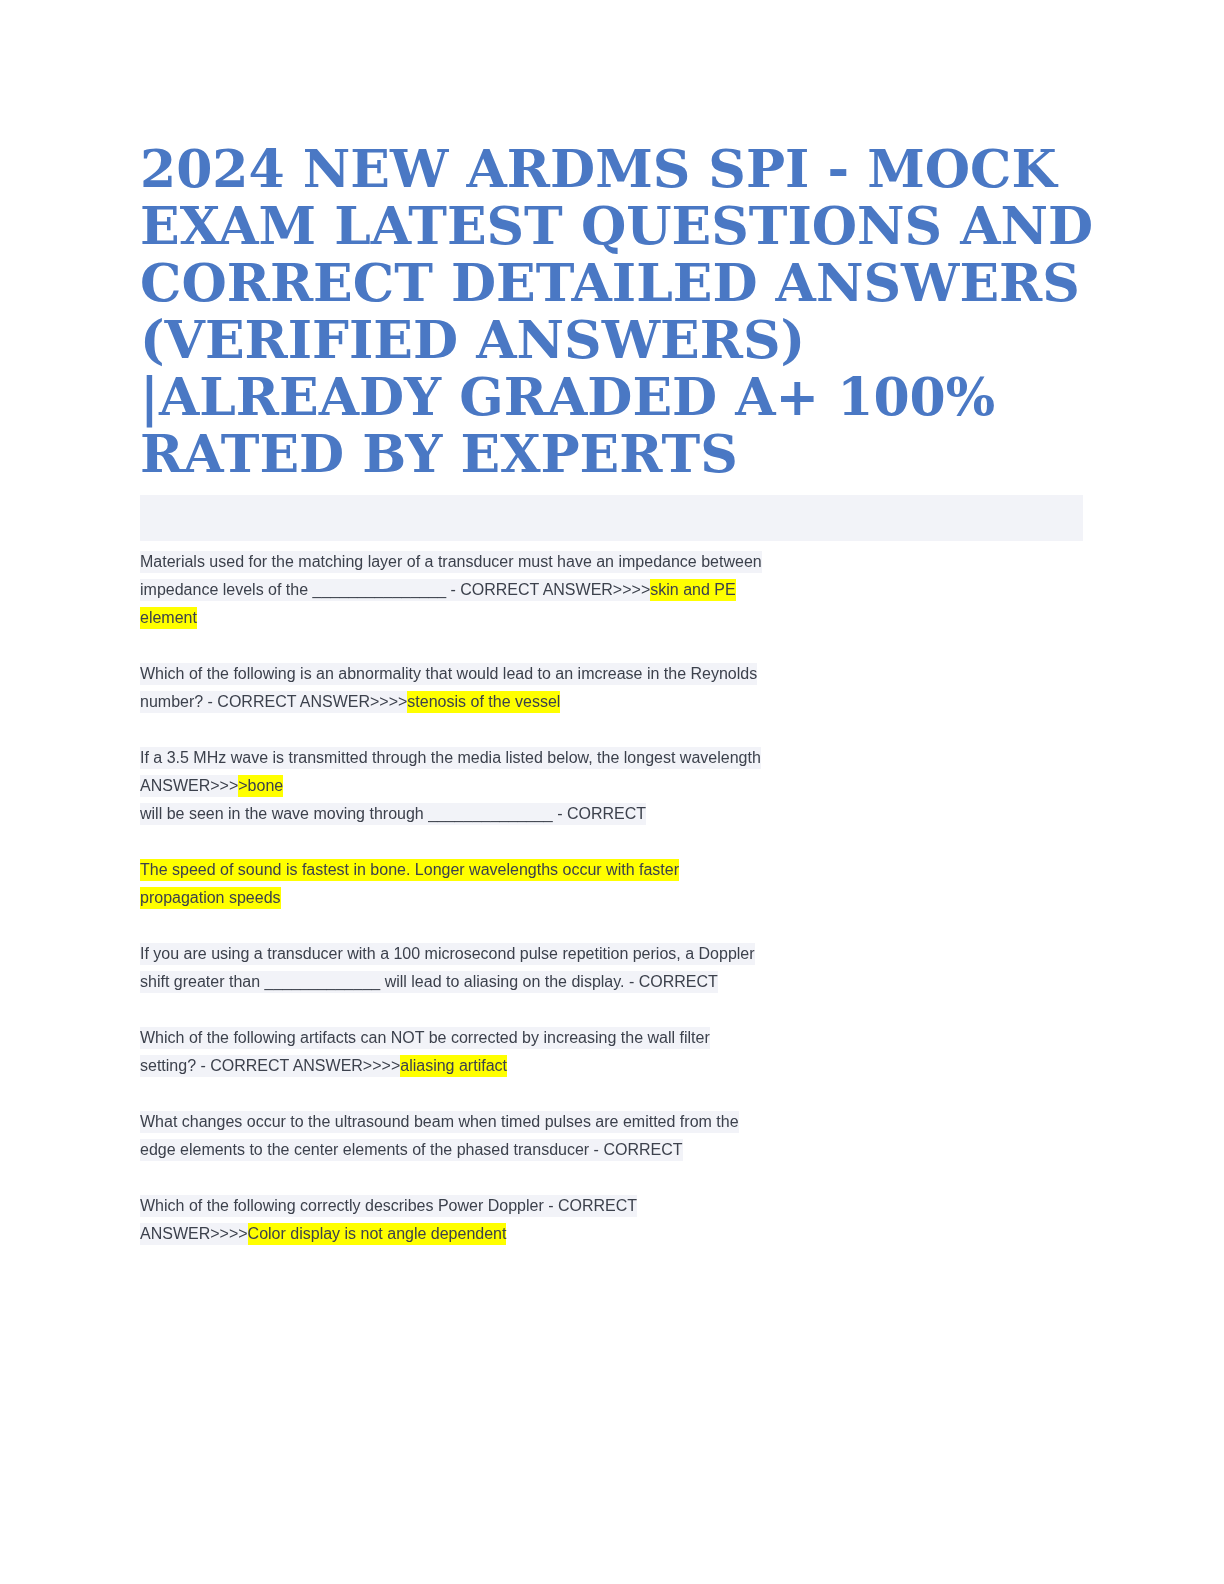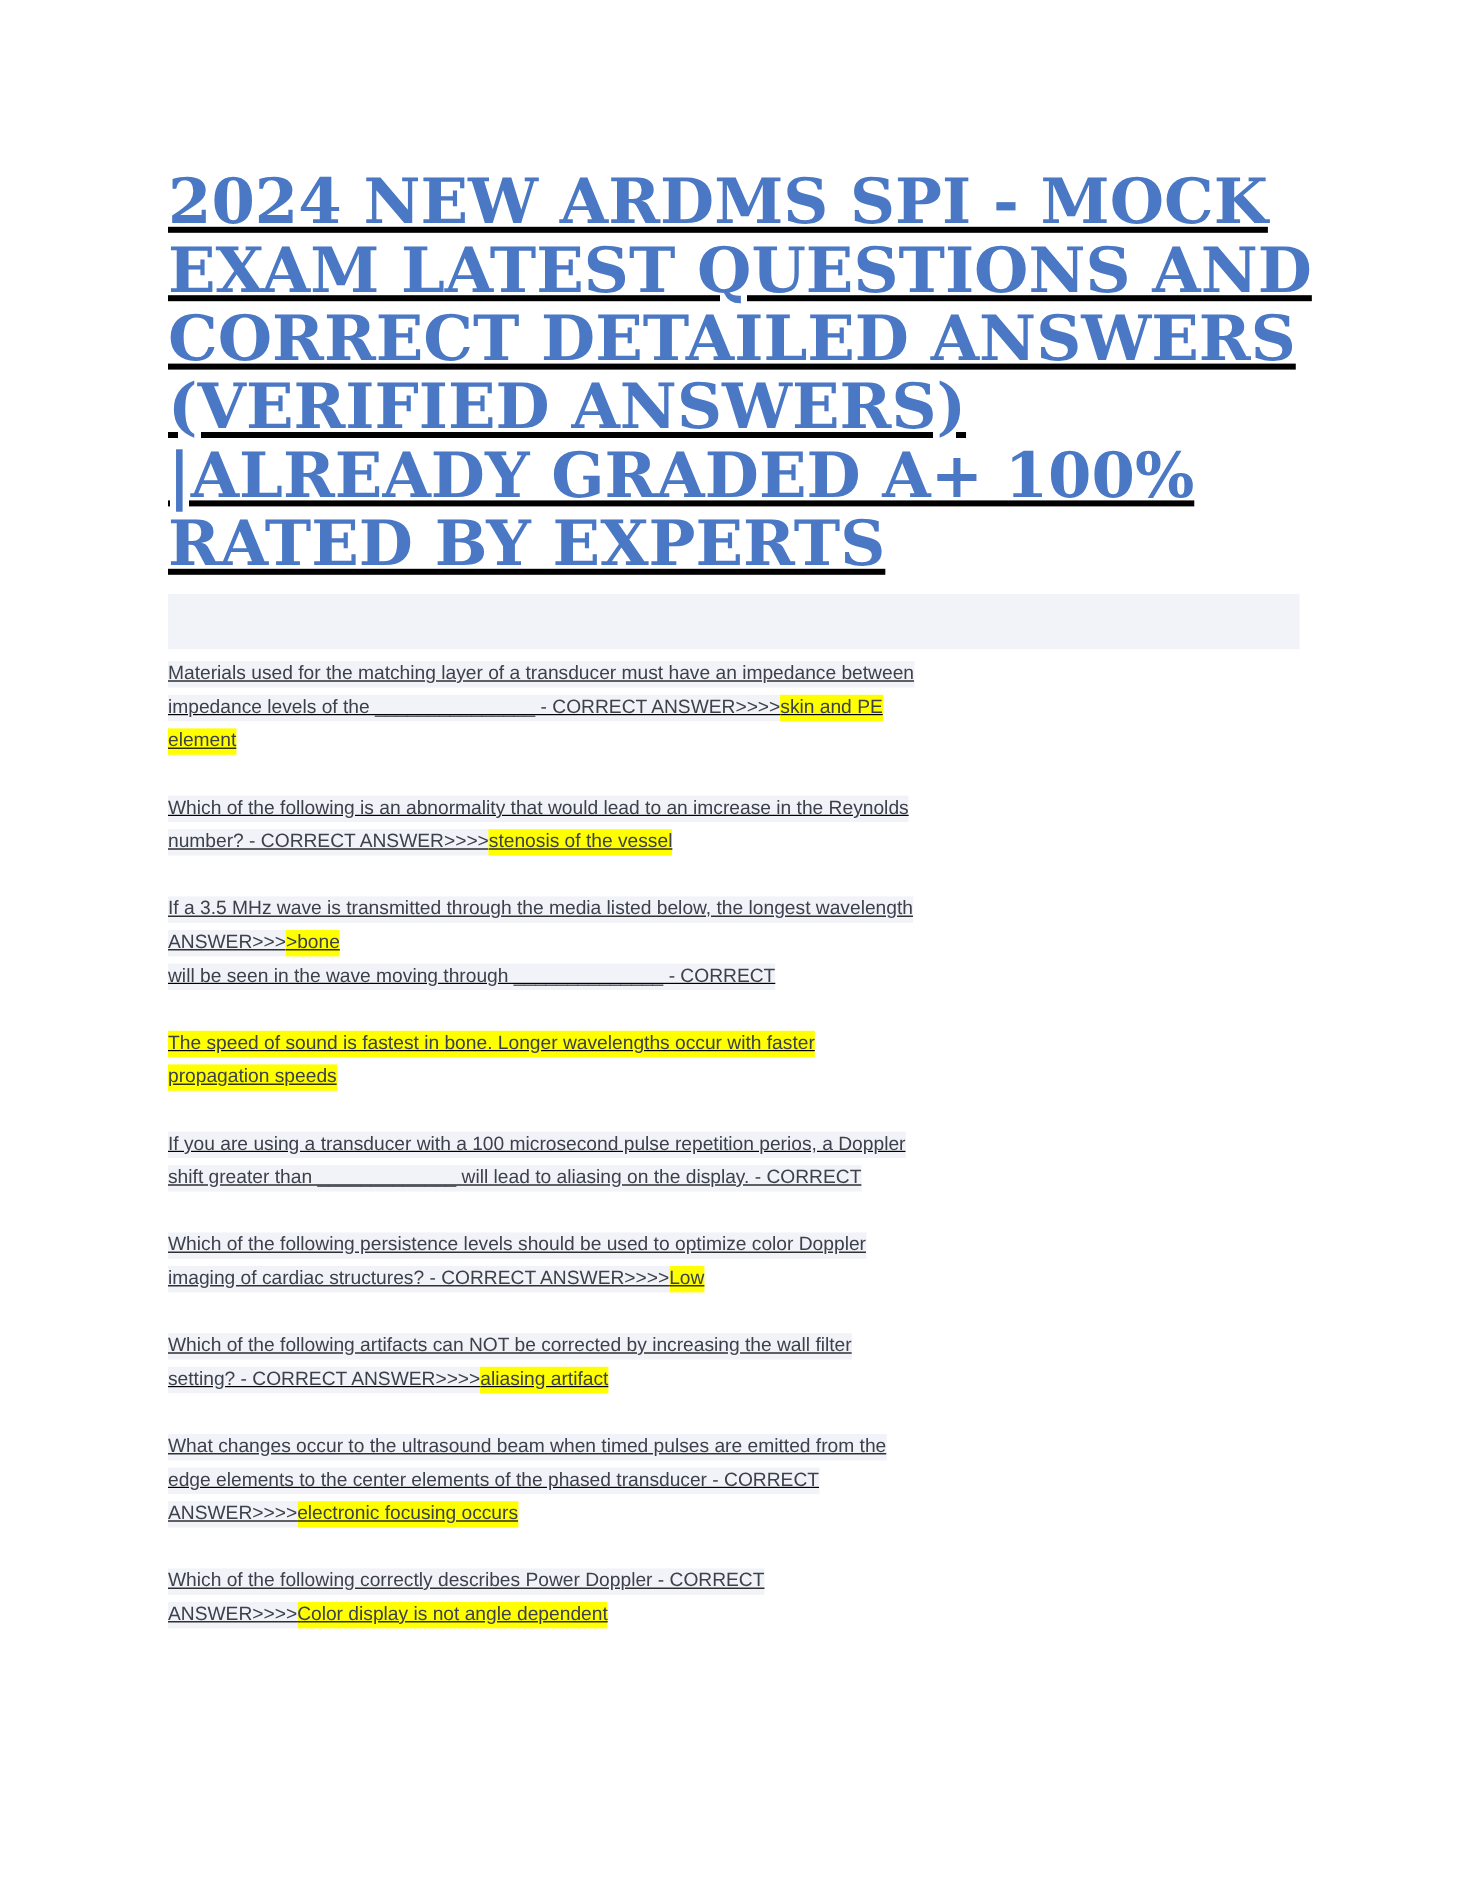--- a/index.html
+++ b/index.html
@@ -10,21 +10,20 @@
     overflow: hidden;
     font-family: "Liberation Sans", sans-serif;
   }
   .page {
     position: relative;
     width: 1140px;
     height: 1584px;
     background: #ffffff;
     box-sizing: border-box;
     padding: 140px 139px 0 140px;
-    text-decoration: underline;
   }
   .doc-title {
     color: var(--title-color, #4a78c4);
     font-family: "DejaVu Serif", serif;
     font-weight: bold;
     font-size: 52px;
     line-height: 57px;
     letter-spacing: 0px;
   }
   .doc-title .t-line { white-space: pre; }
@@ -76,30 +75,25 @@
       </div>
       <div class="para">
         <div class="line"><span class="seg y">The speed of sound is fastest in bone. Longer wavelengths occur with faster</span></div>
         <div class="line"><span class="seg y">propagation speeds</span></div>
       </div>
       <div class="para">
         <div class="line"><span class="seg g">If you are using a transducer with a 100 microsecond pulse repetition perios, a Doppler</span></div>
         <div class="line"><span class="seg g">shift greater than _____________ will lead to aliasing on the display. - CORRECT</span></div>
       </div>
       <div class="para">
-        <div class="line"><span class="seg g">Which of the following persistence levels should be used to optimize color Doppler</span></div>
-        <div class="line"><span class="seg g">imaging of cardiac structures? - CORRECT ANSWER&gt;&gt;&gt;&gt;</span><span class="seg y">Low</span></div>
-      </div>
-      <div class="para">
         <div class="line"><span class="seg g">Which of the following artifacts can NOT be corrected by increasing the wall filter</span></div>
         <div class="line"><span class="seg g">setting? - CORRECT ANSWER&gt;&gt;&gt;&gt;</span><span class="seg y">aliasing artifact</span></div>
       </div>
       <div class="para">
         <div class="line"><span class="seg g">What changes occur to the ultrasound beam when timed pulses are emitted from the</span></div>
         <div class="line"><span class="seg g">edge elements to the center elements of the phased transducer - CORRECT</span></div>
-        <div class="line"><span class="seg g">ANSWER&gt;&gt;&gt;&gt;</span><span class="seg y">electronic focusing occurs</span></div>
       </div>
       <div class="para">
         <div class="line"><span class="seg g">Which of the following correctly describes Power Doppler - CORRECT</span></div>
         <div class="line"><span class="seg g">ANSWER&gt;&gt;&gt;&gt;</span><span class="seg y">Color display is not angle dependent</span></div>
       </div>
     </div>
 </div>
 
 </body></html>

